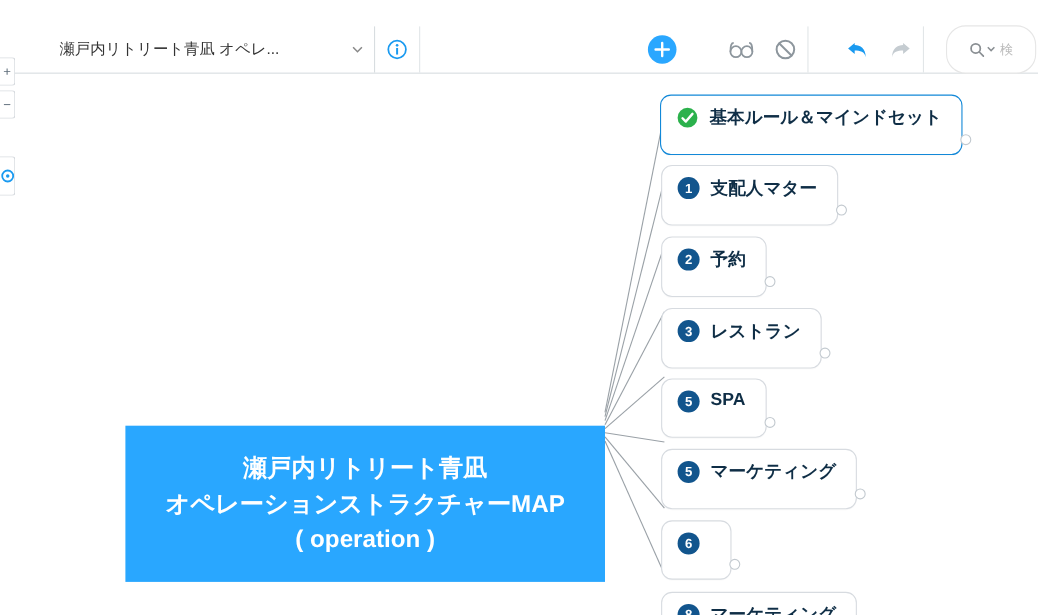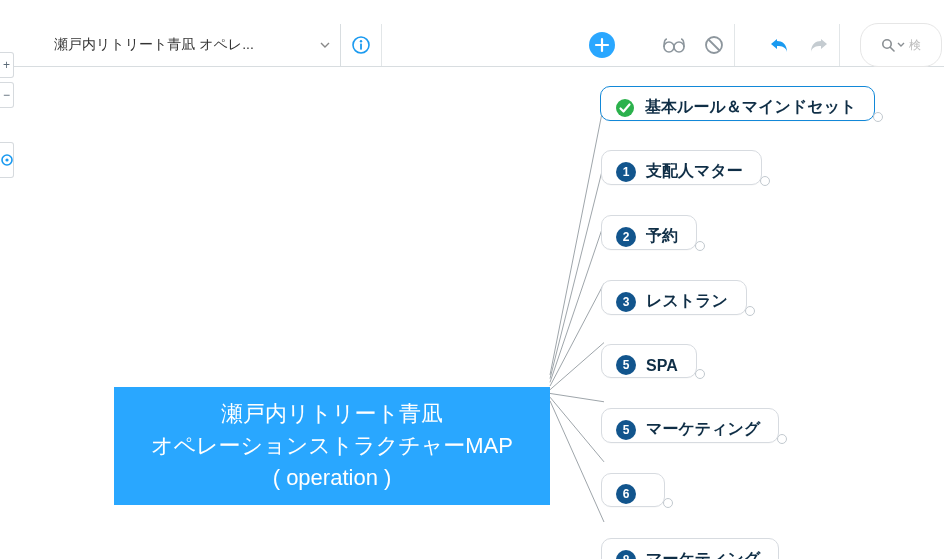--- a/index.html
+++ b/index.html
@@ -112,41 +112,41 @@
     right: 0;
     bottom: 0;
     overflow: hidden;
   }
 
   .root-node {
     position: absolute;
     left: 114px;
     top: 345px;
     width: 436px;
-    height: 118px;
+    height: 142px;
     background: #29a7ff;
     color: #fff;
     display: flex;
     flex-direction: column;
     align-items: center;
     justify-content: center;
     text-align: center;
     font-size: 22px;
-    font-weight: 400;
+    font-weight: 700;
     line-height: 1.45;
   }
 
   .child {
     position: absolute;
     background: #fff;
     border: 1px solid #d7dbe0;
     border-radius: 10px;
-    padding: 10px 18px 2px 14px;
-    display: flex;
-    align-items: flex-end;
+    padding: 10px 18px 22px 14px;
+    display: flex;
+    align-items: flex-start;
     box-shadow: 0 1px 0 rgba(0,0,0,0.02);
   }
   .child.selected { border-color: #1288d8; }
   .child .badge {
     width: 20px; height: 20px; border-radius: 50%;
     display: flex; align-items: center; justify-content: center;
     flex-shrink: 0;
     margin-right: 10px;
   }
   .child .badge.num {

